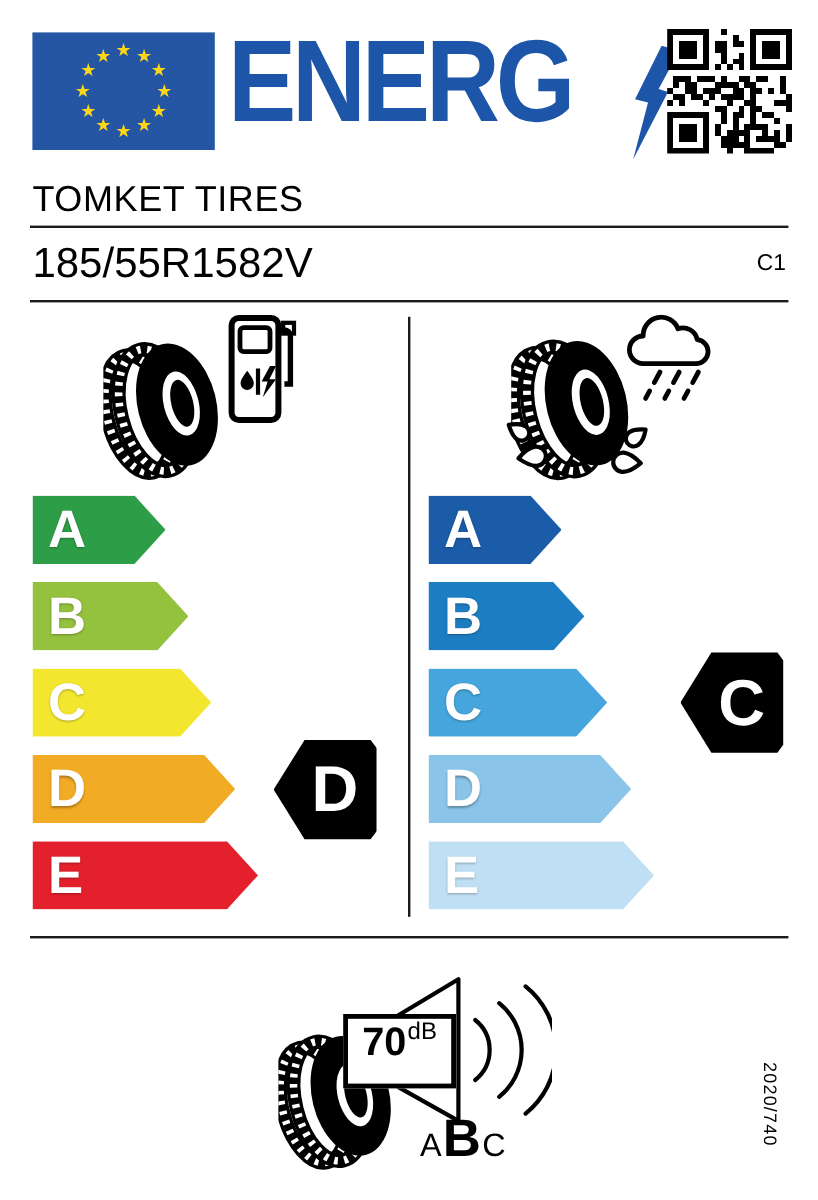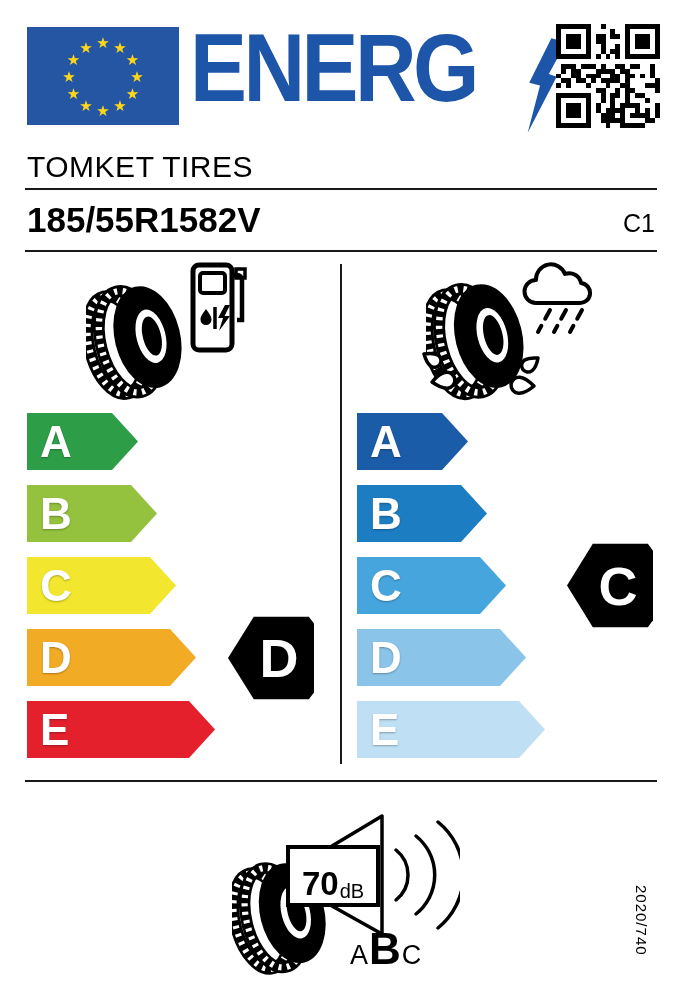--- a/index.html
+++ b/index.html
@@ -12,22 +12,22 @@
   .energy-logo{position:absolute;left:190px;top:22px;display:flex;align-items:flex-start;gap:16px;}
   .energy-text{font-size:97px;font-weight:bold;line-height:0.95;letter-spacing:-4px;
                transform:scaleX(0.88);transform-origin:left top;}
   .bolt-svg{margin-left:-6px;margin-top:16px;}
   .qr{position:absolute;left:556px;top:24px;width:104px;height:104px;}
   .qr svg{width:104px;height:104px;shape-rendering:crispEdges;}
 
   .brand{position:absolute;left:27px;top:150px;font-size:30px;font-weight:normal;letter-spacing:0.5px;}
   .rule{position:absolute;left:25px;right:25px;height:2px;background:#1a1a1a;}
   .rule1{top:188px;} .rule2{top:250px;} .rule3{top:780px;}
-  .size-text{position:absolute;left:27px;top:200px;font-size:35px;font-weight:bold;}
-  .class-text{position:absolute;right:27px;top:209px;font-size:25px;}
+  .size-text{position:absolute;left:27px;top:200px;font-size:35px;}
+  .class-text{position:absolute;right:27px;top:209px;font-size:19px;}
 
   
   .vdivider{position:absolute;left:340px;top:264px;width:2px;height:500px;background:#1a1a1a;}
   .icon-abs{position:absolute;}
 
   .scale{position:absolute;top:413px;width:210px;}
   .scale.left{left:27px;} .scale.right{left:357px;}
   .grade-arrow{height:57px;margin-bottom:15px;display:flex;align-items:center;
                padding-left:13px;color:#fff;font-size:44px;font-weight:bold;
                clip-path:polygon(0 0, calc(100% - 26px) 0, 100% 50%, calc(100% - 26px) 100%, 0 100%);
@@ -41,21 +41,21 @@
   .rating-tag{position:absolute;width:86px;color:#fff;display:flex;align-items:center;
               justify-content:center;padding-left:16px;box-sizing:border-box;
               font-size:54px;font-weight:bold;
               clip-path:polygon(0 50%, 30% 2%, 94% 2%, 100% 10%, 100% 90%, 94% 98%, 30% 98%);}
   .rating-fuel{left:228px;top:615px;height:86px;}
   .rating-wet{left:567px;top:542px;height:87px;}
 
   
   .noise-svg{position:absolute;left:230px;top:810px;}
   .db-box{position:absolute;left:286px;top:845px;width:94px;height:62px;box-sizing:border-box;
-          border:4px solid #000;background:#fff;display:flex;align-items:flex-end;
+          border:4px solid #000;background:#fff;display:flex;align-items:flex-start;
           justify-content:center;gap:1px;}
   .db-value{font-size:33px;font-weight:bold;}
   .db-unit{font-size:20px;}
   .noise-classes{position:absolute;left:350px;top:924px;display:flex;align-items:baseline;gap:1px;}
   .noise-class{font-size:27px;}
   .noise-class.sel{font-size:44px;font-weight:bold;}
 
   .regulation{position:absolute;left:633px;top:885px;font-size:15px;letter-spacing:1px;
               writing-mode:vertical-rl;}
 </style>

